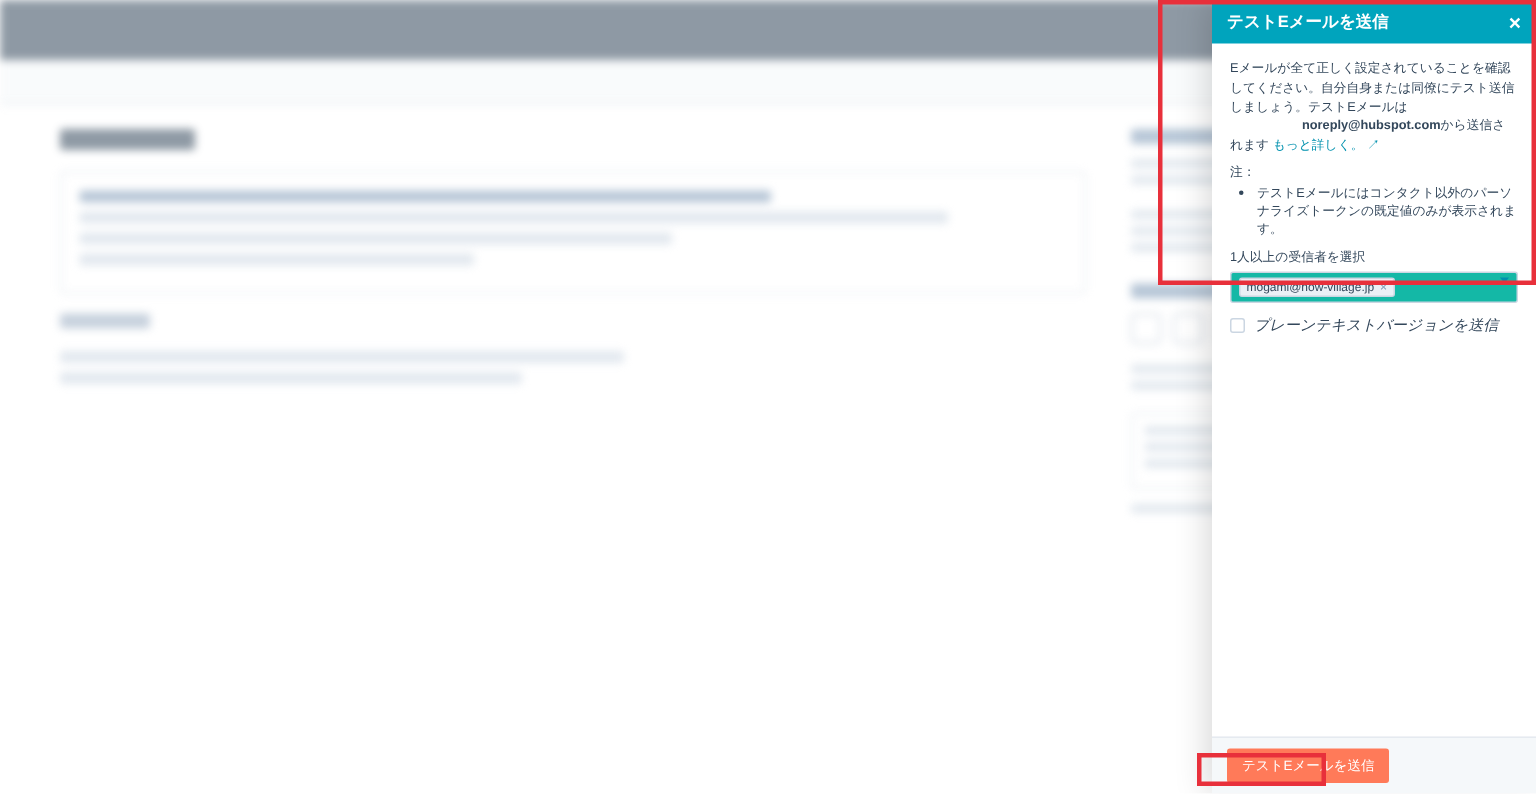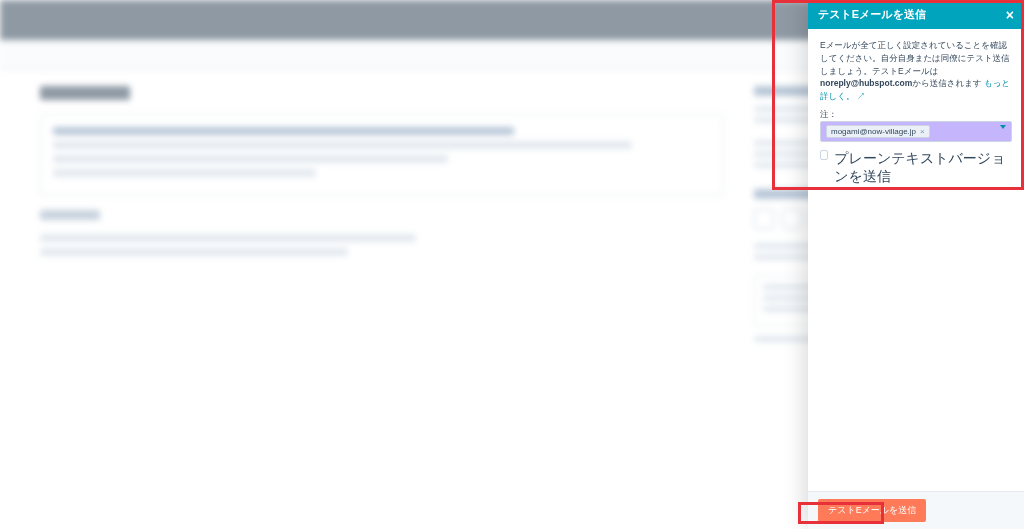--- a/index.html
+++ b/index.html
@@ -151,21 +151,21 @@
 
   .field-label {
     font-size: 8.5px;
     color: #33475b;
     margin: 8px 0 3px 0;
   }
 
   .select-box {
     border: 1px solid #cbd6e2;
     border-radius: 2px;
-    background: #c4b5fd;
+    background: #14b8a6;
     padding: 3px 5px;
     display: flex;
     align-items: flex-start;
     justify-content: space-between;
     font-size: 8.5px;
     color: #33475b;
     cursor: pointer;
   }
   .select-box.wide { width: 100%; }
   .select-box.mid { width: 130px; }
@@ -184,25 +184,26 @@
 
   .caret {
     width: 0; height: 0;
     border-left: 3px solid transparent;
     border-right: 3px solid transparent;
     border-top: 4px solid #0091ae;
   }
 
   .checkbox-row {
     display: flex;
-    align-items: flex-start;
+    align-items: center;
     gap: 6px;
     margin-top: 8px;
-    font-size: 14px;
-    color: #33475b;
+    font-size: 10px;
+    color: #33475b;
+    font-style: italic;
   }
   .checkbox {
     width: 10px; height: 10px;
     border: 1px solid #cbd6e2;
     border-radius: 2px;
     background: #fff;
   }
 
   .panel-footer {
     border-top: 1px solid #e5eaf0;
@@ -215,21 +216,21 @@
     background: #ff7a59;
     color: #fff;
     border: none;
     border-radius: 2px;
     padding: 5px 10px;
     font-size: 9px;
     font-weight: 500;
     cursor: pointer;
   }
 
-  b { font-weight: 600; }
+  b { font-weight: 600; margin-left: 48px; }
 </style>
 </head>
 <body>
 
 <div class="backdrop">
   <div class="bd-topbar"></div>
   <div class="bd-subbar"></div>
   <div class="bd-body">
     <div class="bd-left">
       <div class="bd-h"></div>
@@ -280,21 +281,25 @@
     <span class="close">×</span>
   </div>
 
   <div class="panel-body">
     <p>
       <span>Eメールが全て正しく設定されていることを確認してください。自分自身または同僚にテスト送信しましょう。テストEメールは</span><b>noreply@hubspot.com</b><span>から送信されます</span>
       <a href="#"><span>もっと詳しく。</span> <span>↗</span></a>
     </p>
 
     <div class="note-label">注：</div>
-
+    <ul>
+      <li>テストEメールにはコンタクト以外のパーソナライズトークンの既定値のみが表示されます。</li>
+    </ul>
+
+    <div class="field-label">1人以上の受信者を選択</div>
     <div class="select-box wide">
       <span class="chip">
         <span>mogami@now-village.jp</span>
         <span class="x">×</span>
       </span>
       <span class="caret"></span>
     </div>
 
 
     <div class="checkbox-row">

